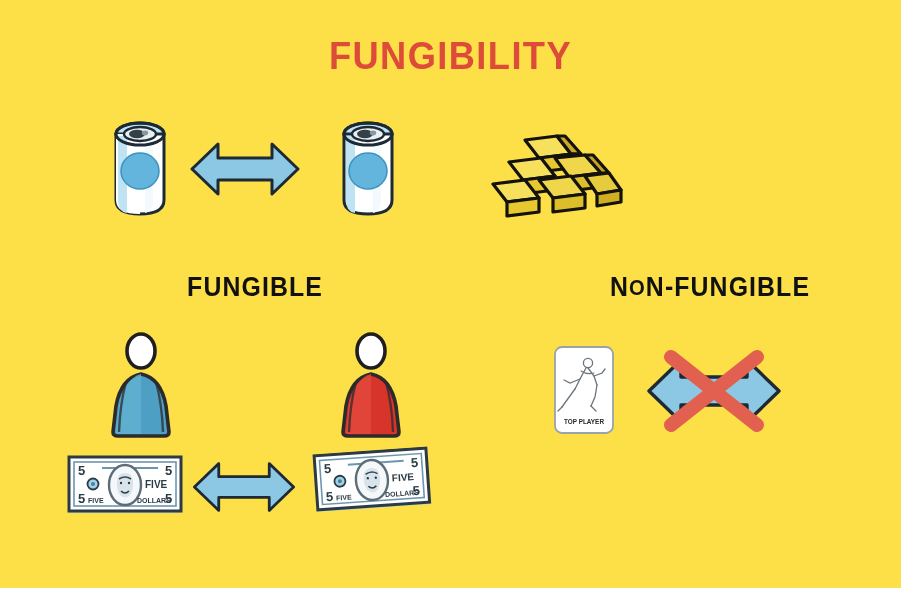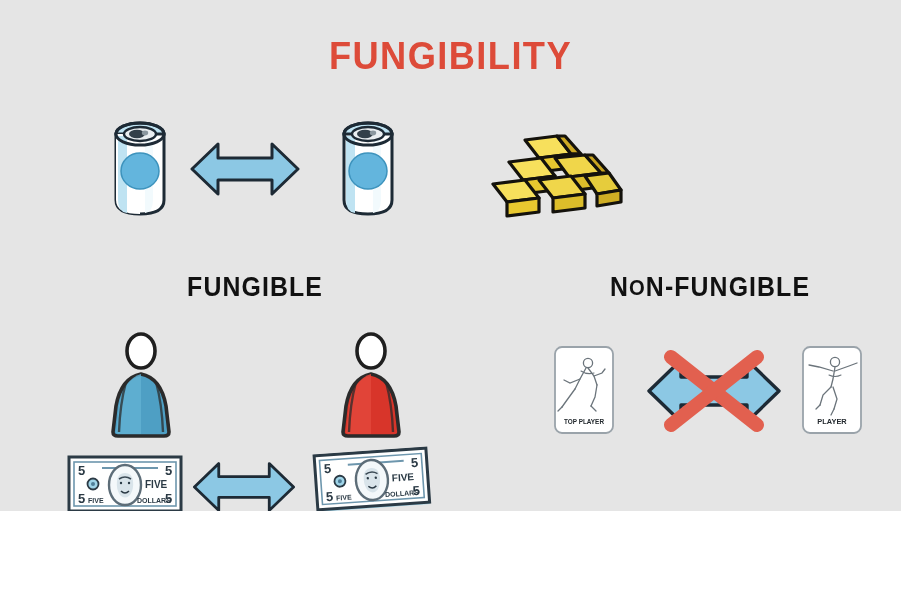--- a/index.html
+++ b/index.html
@@ -8,22 +8,22 @@
     padding: 0;
     background: #ffffff;
   }
   body {
     font-family: "Liberation Sans", sans-serif;
     -webkit-font-smoothing: antialiased;
   }
   #canvas {
     position: relative;
     width: 901px;
-    height: 511px;
-    background: #e5e5e5;
+    height: 588px;
+    background: #fde047;
     overflow: hidden;
   }
   .abs { position: absolute; }
 
   
   #title {
     left: 0;
     top: 34px;
     width: 901px;
     text-align: center;
@@ -219,31 +219,14 @@
   </div>
 
   <svg class="fig abs" style="left:645px; top:345px;" width="138" height="92" viewBox="0 0 138 92">
     <path d="M4 46 L36 15 L36 32 L102 32 L102 15 L134 46 L102 77 L102 60 L36 60 L36 77 Z" fill="#8cc8e4" stroke="#1d2a35" stroke-width="3.4" stroke-linejoin="round"></path>
     <g stroke="#e2604f" stroke-width="14" stroke-linecap="round">
       <line x1="26" y1="12" x2="112" y2="80"></line>
       <line x1="112" y1="12" x2="26" y2="80"></line>
     </g>
   </svg>
 
-  <div class="abs" style="left:801px; top:345px;">
-    <svg class="fig" width="62" height="90" viewBox="0 0 62 90">
-      <rect x="2" y="2" width="58" height="86" rx="7" ry="7" fill="#ffffff" stroke="#9aa3aa" stroke-width="1.8"></rect>
-      <g stroke="#6b747b" stroke-width="1.3" fill="none" stroke-linecap="round">
-        <circle cx="34" cy="17" r="4.6"></circle>
-        <path d="M34 22 L32 34 L30 42"></path>
-        <path d="M32 26 L18 22 L8 20"></path>
-        <path d="M34 26 L48 21 L56 18"></path>
-        <path d="M30 42 L22 50 L19 60"></path>
-        <path d="M32 42 L36 54 L33 64"></path>
-        <path d="M19 60 L15 64"></path>
-        <path d="M33 64 L30 70"></path>
-        <path d="M28 30 Q34 33 40 30" stroke-width="1.1"></path>
-      </g>
-      <text x="31" y="79" text-anchor="middle" font-family="'Liberation Sans',sans-serif" font-size="7.4" font-weight="bold" fill="#23292e">PLAYER</text>
-    </svg>
-  </div>
 
 </div>
 
 </body></html>

